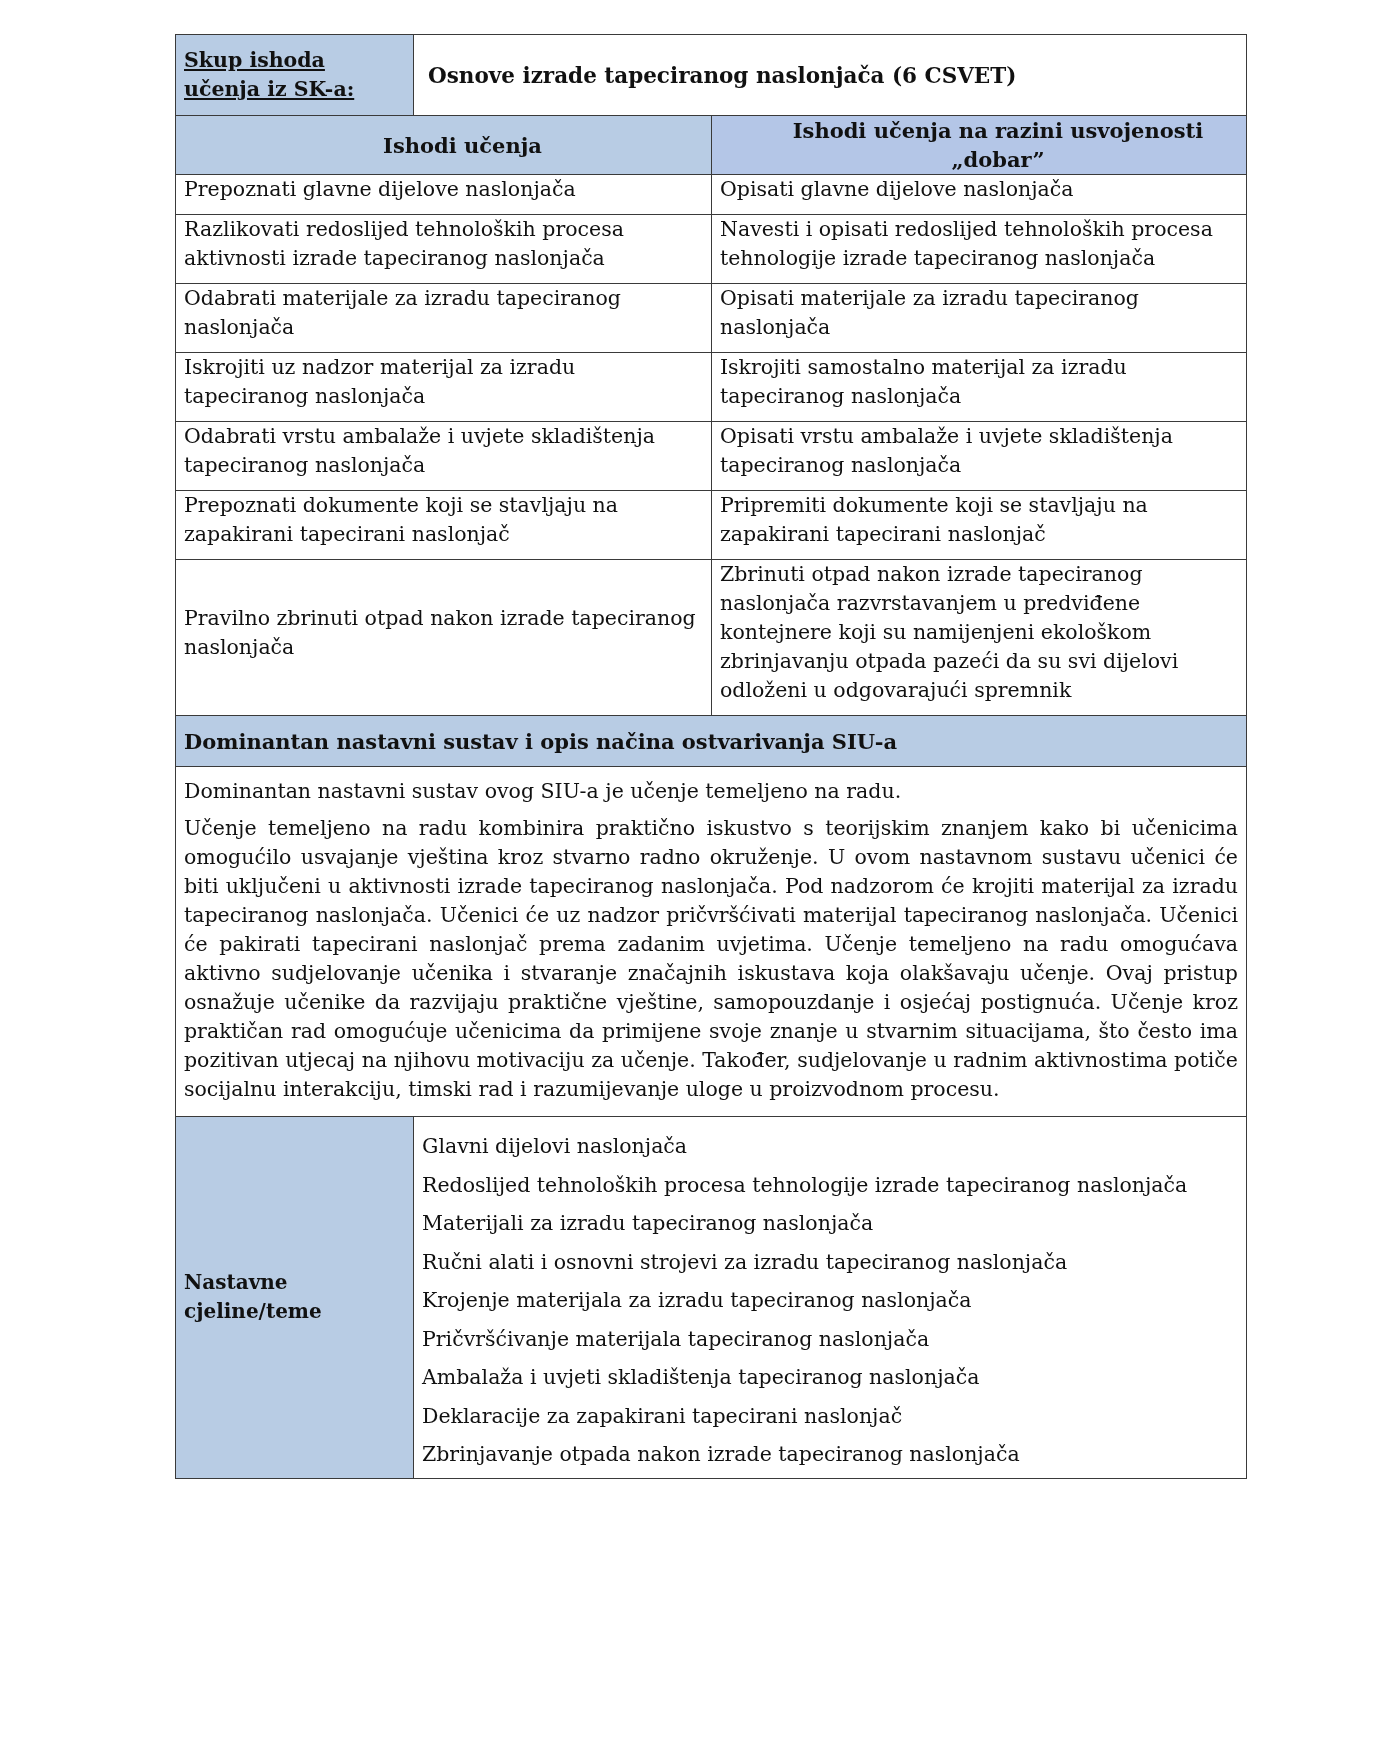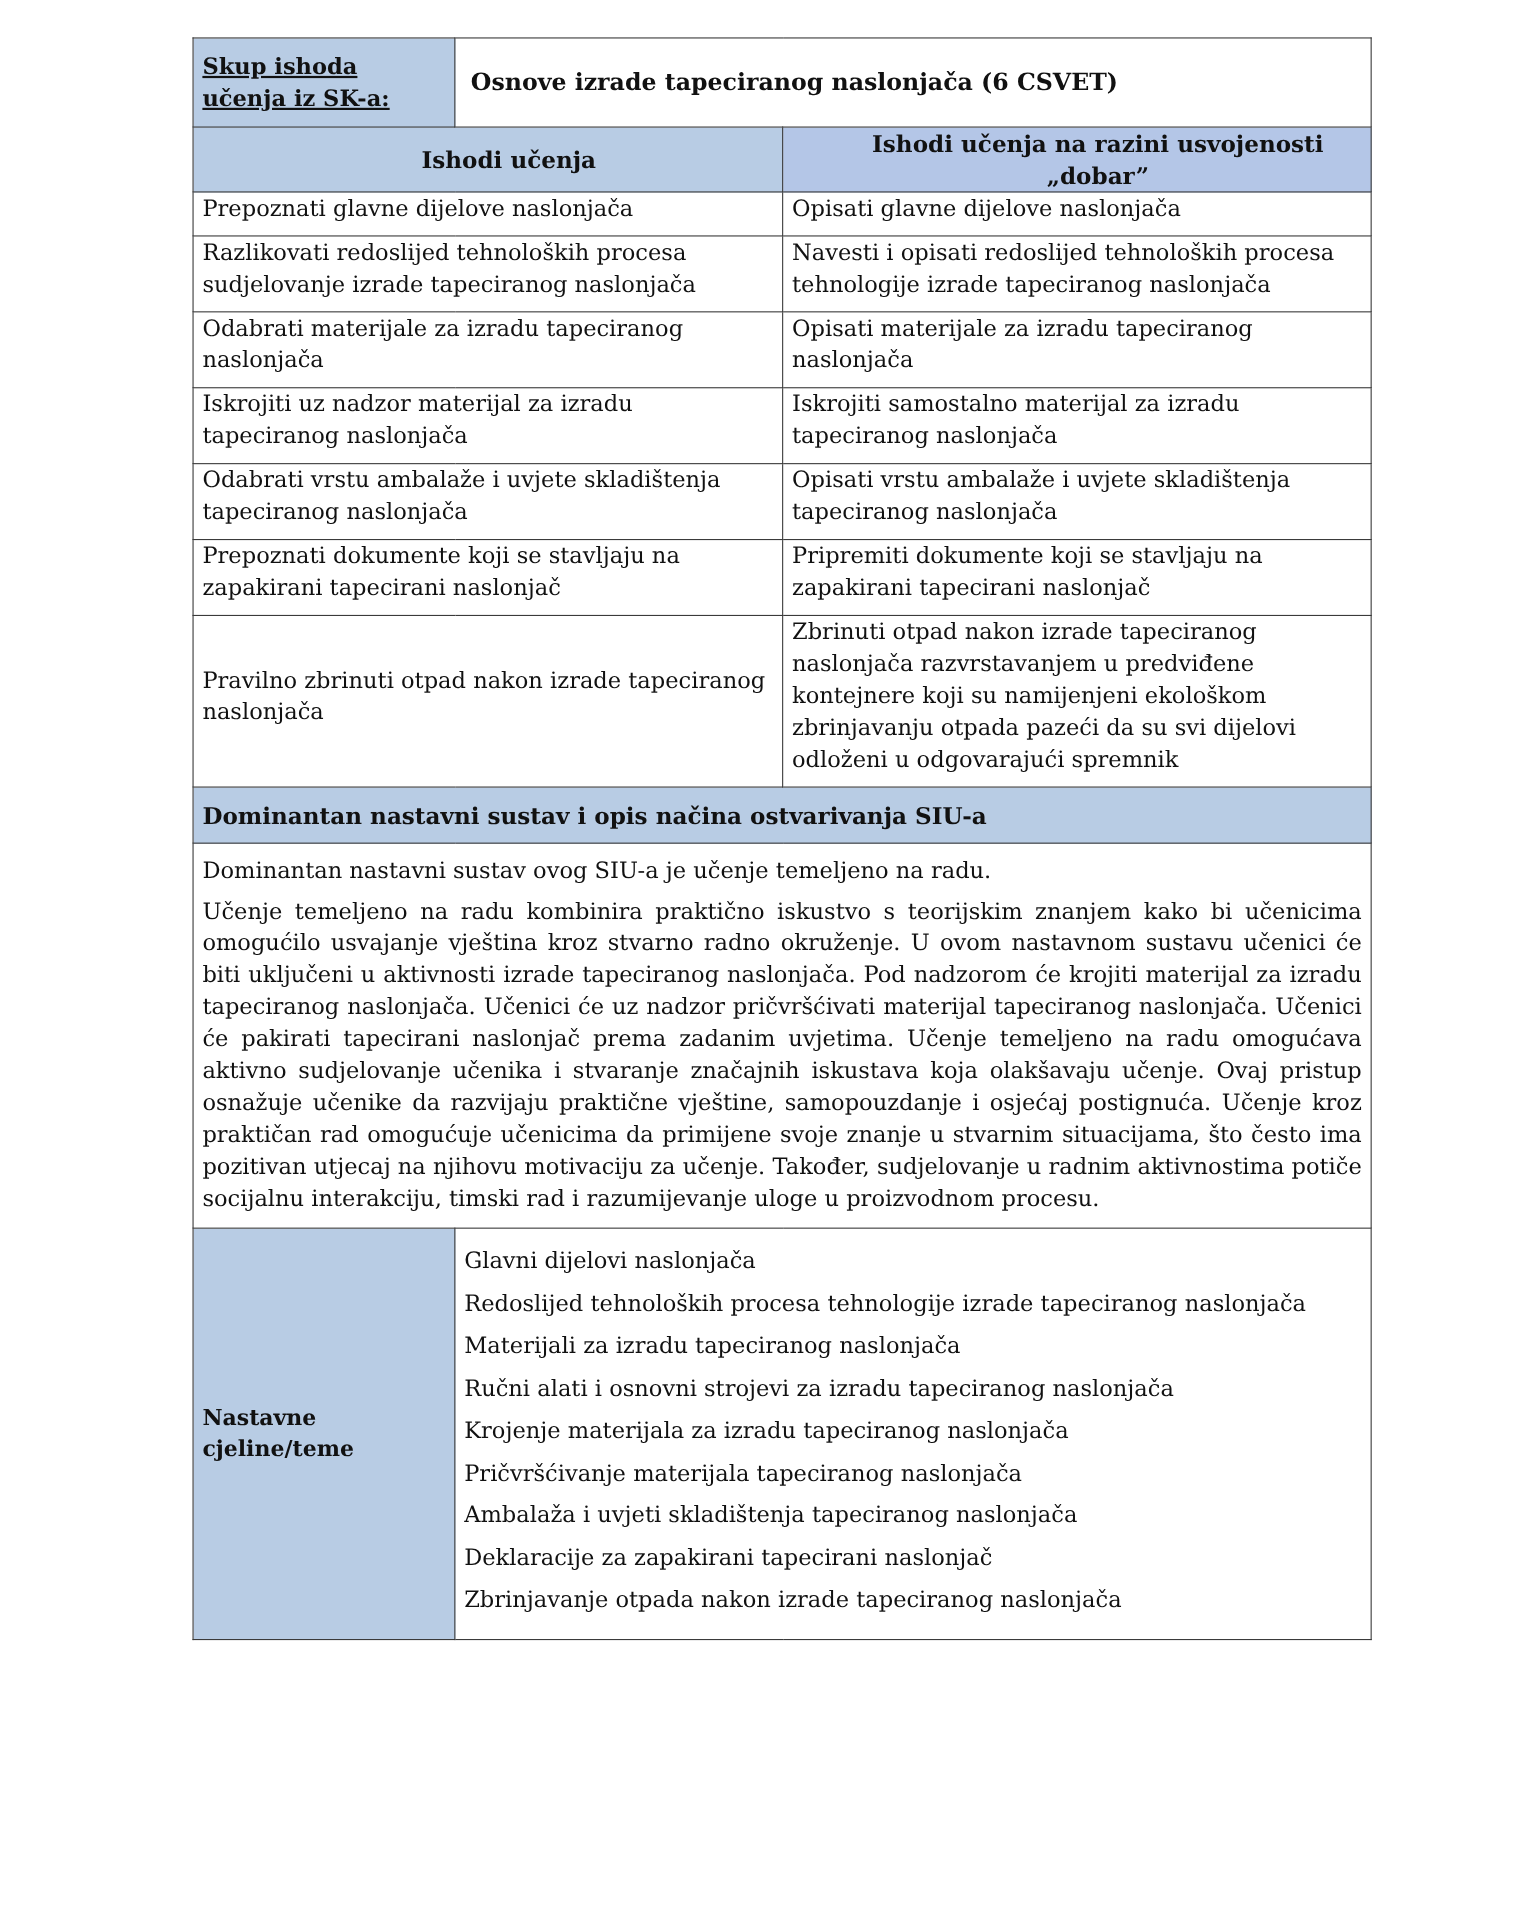--- a/index.html
+++ b/index.html
@@ -16,21 +16,21 @@
   .title-row td { height: 80px; }
   .title-label { width: 222px; text-decoration: underline; }
   .title-value { font-size: 21.5px; padding-left: 14px; }
   .colhead td { height: 52px; font-size: 21px; }
   .ol-row td { padding-bottom: 10px; }
   .section-head td { height: 50px; font-size: 21px; }
   .desc td { padding: 10px 8px 12px 8px; text-align: justify; margin-top: 40px; }
   .desc p { margin: 0 0 8px 0; }
   .desc p:last-child { margin-bottom: 0; }
   .topics-label { font-size: 20px; }
-  .topics ul { list-style: none; margin: 0; padding: 10px 0 16px 0; }
+  .topics ul { list-style: none; margin: 0; padding: 10px 0 4px 0; }
   .topics li { line-height: 38.5px; font-size: 20.5px; }
 </style>
 </head>
 <body>
 
 <div class="doc">
   <table>
     <colgroup>
       <col style="width:238px">
       <col style="width:298px">
@@ -48,21 +48,21 @@
       <td class="blue2 bold center">Ishodi učenja na razini usvojenosti „dobar”</td>
     </tr>
 
     </tbody>
       <tbody id="outcomes-body">
         <tr class="ol-row">
           <td colspan="2">Prepoznati glavne dijelove naslonjača</td>
           <td>Opisati glavne dijelove naslonjača</td>
         </tr>
         <tr class="ol-row">
-          <td colspan="2">Razlikovati redoslijed tehnoloških procesa sudjelovanje izrade tapeciranog naslonjača</td>
+          <td colspan="2">Razlikovati redoslijed tehnoloških procesa aktivnosti izrade tapeciranog naslonjača</td>
           <td>Navesti i opisati redoslijed tehnoloških procesa tehnologije izrade tapeciranog naslonjača</td>
         </tr>
         <tr class="ol-row">
           <td colspan="2">Odabrati materijale za izradu tapeciranog naslonjača</td>
           <td>Opisati materijale za izradu tapeciranog naslonjača</td>
         </tr>
         <tr class="ol-row">
           <td colspan="2">Iskrojiti uz nadzor materijal za izradu tapeciranog naslonjača</td>
           <td>Iskrojiti samostalno materijal za izradu tapeciranog naslonjača</td>
         </tr>

